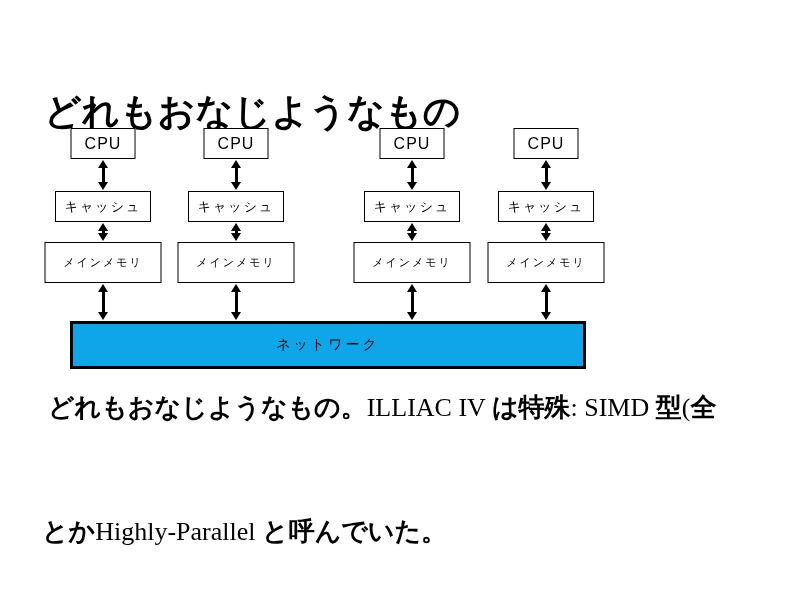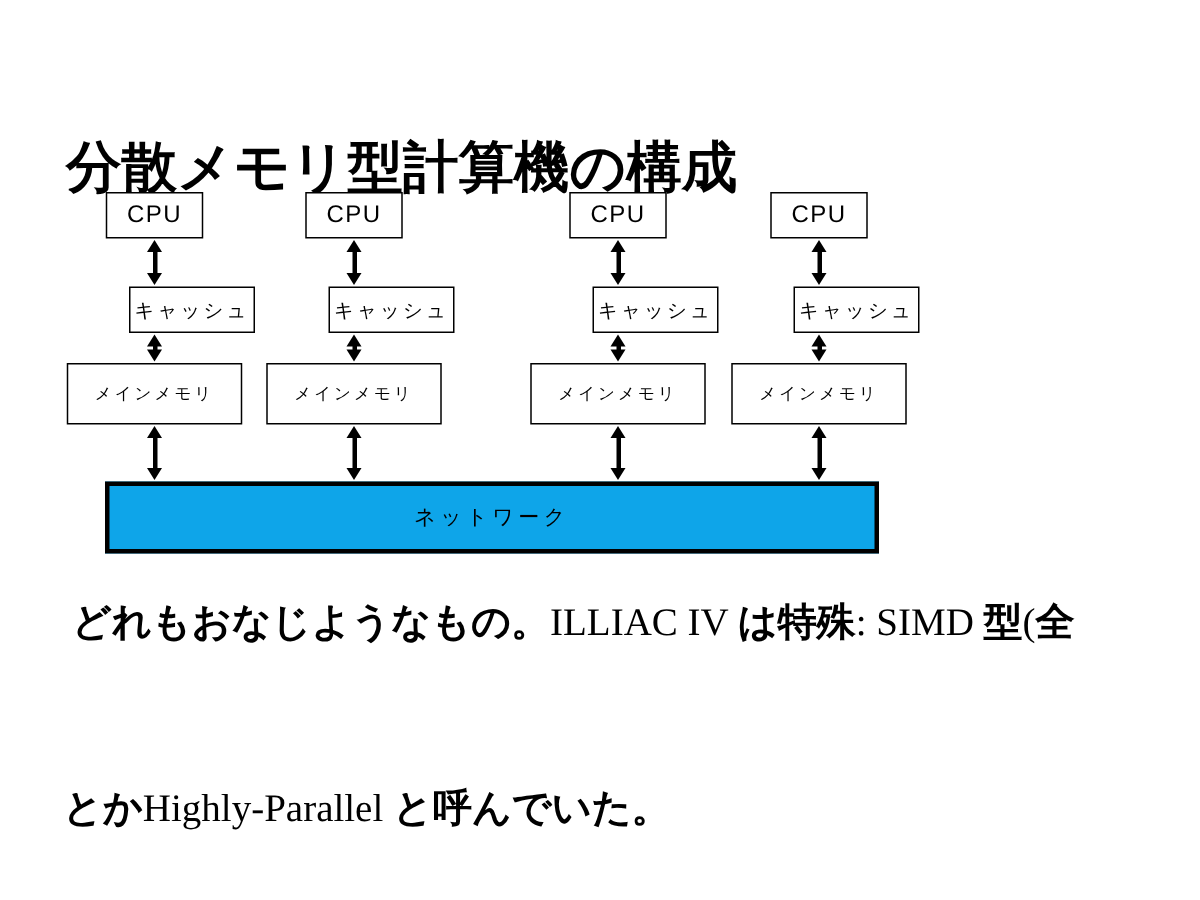--- a/index.html
+++ b/index.html
@@ -40,21 +40,21 @@
     box-sizing: border-box;
     border: 1px solid #000000;
     background: #ffffff;
     display: flex;
     align-items: center;
     justify-content: center;
     font-family: "Liberation Sans", "DejaVu Sans", sans-serif;
     white-space: nowrap;
   }
   .box-cpu    { top: 128px; width: 65px;  height: 31px; font-size: 16px; letter-spacing: 1px; }
-  .box-cache  { top: 191px; width: 84px;  height: 31px; font-size: 13px; letter-spacing: 2px; margin-left: 25px; }
+  .box-cache  { top: 191px; width: 96px;  height: 31px; font-size: 13px; letter-spacing: 2px; }
   .box-memory { top: 242px; width: 117px; height: 41px; font-size: 11px; letter-spacing: 2px; }
   .network-box {
     position: absolute;
     left: 70px;
     top: 321px;
     width: 516px;
     height: 48px;
     box-sizing: border-box;
     border: 3px solid #000000;
     background: #0ea5e9;
@@ -93,42 +93,42 @@
     border-top: 8px solid #000;
   }
   .arrow-cpu-cache   { top: 160px; height: 30px; }
   .arrow-cache-mem   { top: 223px; height: 18px; }
   .arrow-mem-network { top: 284px; height: 36px; }
   
   .para {
     position: absolute;
     left: 42px;
     font-size: 26px;
-    line-height: 48px;
+    line-height: 34px;
     white-space: nowrap;
   }
   .para-1 { top: 390px; }
   .para-2 { top: 469px; }
   .para-3 { top: 514px; }
   .line.indent { text-indent: 6px; }
   .seg-ja {
     font-weight: bold;
     font-family: "Liberation Sans", "DejaVu Sans", sans-serif;
   }
   .seg-la {
     font-weight: normal;
     font-family: "Liberation Serif", "DejaVu Serif", serif;
   }
 </style>
 </head>
 <body>
 
 <div class="slide">
 
-  <h1 class="slide-title">分散メモリ型計算機の構成</h1>
+  <h1 class="slide-title">どれもおなじようなもの</h1>
 
   <div class="diagram">
 
     <div class="col col-1">
       <div class="box box-cpu">CPU</div>
       <div class="varrow arrow-cpu-cache"></div>
       <div class="box box-cache">キャッシュ</div>
       <div class="varrow arrow-cache-mem"></div>
       <div class="box box-memory">メインメモリ</div>
       <div class="varrow arrow-mem-network"></div>

